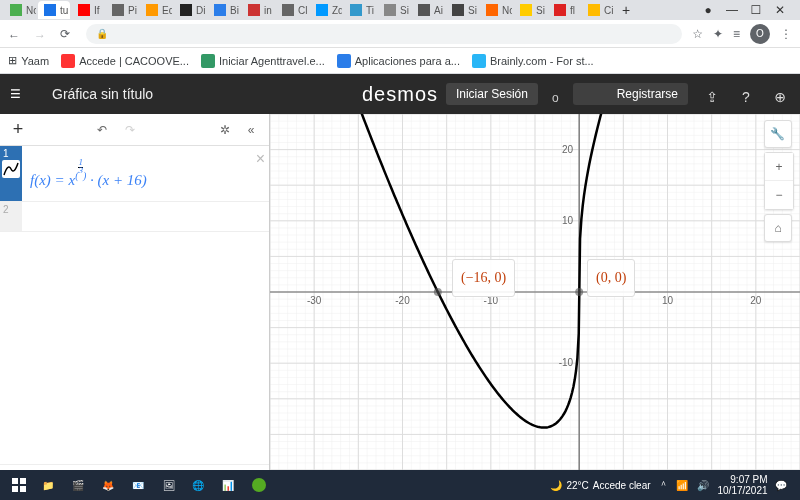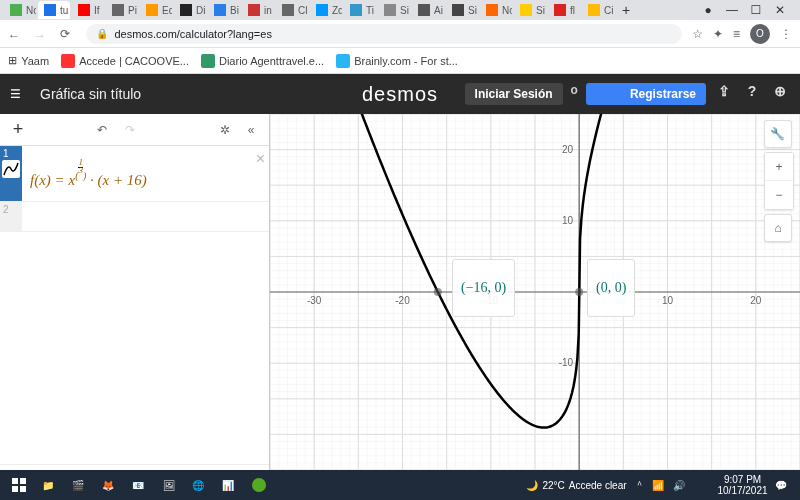--- a/index.html
+++ b/index.html
@@ -20,71 +20,71 @@
 .ext { color: #5f6368; cursor: pointer; }
 .avatar { width: 20px; height: 20px; border-radius: 50%; background: #5f6368; color: #fff; display: flex; align-items: center; justify-content: center; font-size: 10px; }
 
 .bmrow { height: 26px; background: #fff; display: flex; align-items: center; padding: 0 8px; gap: 12px; border-bottom: 1px solid #dadce0; font-size: 11px; color: #3c4043; }
 .bm { display: flex; align-items: center; gap: 4px; cursor: pointer; white-space: nowrap; }
 .bm .bicon { width: 14px; height: 14px; background: #888; border-radius: 2px; }
 
 
 .dheader { height: 40px; background: #2a2a2a; color: #fff; display: flex; align-items: center; padding: 0 10px; }
 .burger { width: 18px; cursor: pointer; }
-.title { margin-left: 12px; font-size: 14px; color: #eee; text-align: right; }
+.title { margin-left: 24px; font-size: 14px; color: #eee; text-align: right; }
 .brand { position: absolute; left: 50%; transform: translateX(-50%); font-size: 20px; letter-spacing: 1px; font-weight: 400; }
-.hbtns { margin-left: auto; display: flex; align-items: flex-start; gap: 8px; font-weight: bold; }
+.hbtns { margin-left: auto; display: flex; align-items: flex-end; gap: 14px; }
 .hbtn { padding: 4px 10px; border-radius: 3px; font-size: 12px; cursor: pointer; }
 .signin { background: #444; }
 .otext { font-size: 12px; color: #ccc; }
-.signup { background: #3b82f6; padding-left: 44px; }
+.signup { background: #404040; padding-left: 44px; }
 .hicon { width: 20px; text-align: center; cursor: pointer; color: #ddd; font-size: 14px; }
 
 
 .main { display: flex; height: 386px; position: relative; }
 
 
 .panel { width: 270px; border-right: 1px solid #ccc; display: flex; flex-direction: column; background: #fff; }
 .ptoolbar { height: 32px; display: flex; align-items: center; padding: 0 6px; border-bottom: 1px solid #e0e0e0; }
 .ptb { width: 24px; height: 24px; display: flex; align-items: center; justify-content: center; color: #666; cursor: pointer; }
 .ptb.plus { font-size: 18px; color: #333; }
 .ptoolbar .mid { margin-left: 60px; display: flex; gap: 4px; }
 .ptoolbar .right { margin-left: auto; display: flex; gap: 2px; }
 .expr { display: flex; border-bottom: 1px solid #eee; position: relative; min-height: 48px; }
 .expr .idx { width: 22px; background: #2d70b3; color: #fff; font-size: 10px; padding: 2px 0 0 3px; position: relative; }
 .expr .preview { position: absolute; left: 2px; top: 14px; width: 18px; height: 18px; background: #fff; border-radius: 2px; display: flex; align-items: center; justify-content: center; }
 .expr .preview svg { width: 16px; height: 16px; }
-.expr .body { flex: 1; padding: 12px 8px; font-family: "Times New Roman", serif; font-size: 15px; font-style: italic; color: #a16207; }
+.expr .body { flex: 1; padding: 12px 8px; font-family: "Times New Roman", serif; font-size: 15px; font-style: italic; color: #3b82f6; }
 .expr .del { position: absolute; right: 4px; top: 4px; color: #bbb; font-size: 16px; cursor: pointer; }
 .expr2 { display: flex; border-bottom: 1px solid #eee; height: 30px; }
 .expr2 .idx { width: 22px; background: #f0f0f0; color: #aaa; font-size: 10px; padding: 2px 0 0 3px; }
 .panel .pfoot { margin-top: auto; height: 36px; display: flex; align-items: center; padding: 0 8px; color: #bbb; font-size: 11px; gap: 8px; border-top: 1px solid #eee; }
 .keybtn { width: 26px; height: 22px; border: 1px solid #ccc; border-radius: 3px; display: flex; align-items: center; justify-content: center; cursor: pointer; font-size: 12px; color: #666; }
 
 .expr .body .fn { font-style: italic; }
 .expr .body sup { font-size: 10px; vertical-align: super; }
 .expr .body .fr { display: inline-block; font-size: 9px; line-height: 8px; vertical-align: 6px; text-align: center; }
 .expr .body .frt { border-bottom: 1px solid #000; }
 
 
 .graph { flex: 1; position: relative; background: #fff; overflow: hidden; }
 .graph svg { position: absolute; inset: 0; }
 .gtools { position: absolute; right: 6px; top: 6px; display: flex; flex-direction: column; gap: 4px; }
 .gt { width: 28px; height: 28px; background: #fff; border: 1px solid #ddd; border-radius: 3px; display: flex; align-items: center; justify-content: center; color: #666; cursor: pointer; box-shadow: 0 1px 2px rgba(0,0,0,.1); }
 .zoomgroup { display: flex; flex-direction: column; border: 1px solid #ddd; border-radius: 3px; background: #fff; box-shadow: 0 1px 2px rgba(0,0,0,.1); }
 .zoomgroup .gt { border: none; border-radius: 0; box-shadow: none; }
 .zoomgroup .gt:first-child { border-bottom: 1px solid #eee; }
-.ptlabel { position: absolute; background: rgba(255,255,255,.9); border: 1px solid #ddd; border-radius: 3px; padding: 20px 8px; font-family: "Times New Roman", serif; font-size: 14px; color: #0f766e; }
+.ptlabel { position: absolute; background: rgba(255,255,255,.9); border: 1px solid #ddd; border-radius: 3px; padding: 10px 8px; font-family: "Times New Roman", serif; font-size: 14px; color: #c2410c; }
 
 
 .taskbar { position: absolute; bottom: 0; left: 0; right: 0; height: 30px; background: #1f2a3a; display: flex; align-items: center; padding: 0 4px; color: #fff; font-size: 10px; }
 .taskbar .tb { width: 30px; height: 26px; display: flex; align-items: center; justify-content: center; cursor: pointer; }
 .tray { margin-left: auto; display: flex; align-items: center; gap: 8px; padding-right: 8px; }
 .weather { display: flex; align-items: center; gap: 4px; }
-.clock { text-align: center; line-height: 11px; margin-left: 24px; }
+.clock { text-align: right; line-height: 11px; }
 </style>
 </head>
 <body>
 
 <div class="tabstrip">
   <div class="tab">
       <span class="favicon" style="background:#4caf50"></span>
       <span>No</span>
     </div>
   <div class="tab active">
@@ -163,21 +163,20 @@
     <span class="winbtn">✕</span>
   </div>
 </div>
 
 <div class="addrrow">
   <span class="navbtn">←</span>
   <span class="navbtn" style="opacity:.4">→</span>
   <span class="navbtn">⟳</span>
   <div class="url">
     <span class="lock">🔒</span>
-    <span>desmos.com/calculator?lang=es</span>
   </div>
   <span class="ext">☆</span>
   <span class="ext">✦</span>
   <span class="ext">≡</span>
   <div class="avatar">
       <span>O</span>
     </div>
   <span class="ext">⋮</span>
 </div>
 
@@ -185,21 +184,25 @@
   <div class="bm">
       <span>⊞</span>
       <span>Yaam</span>
     </div>
   <div class="bm">
       <span class="bicon" style="background:#f33"></span>
       <span>Accede | CACOOVE...</span>
     </div>
   <div class="bm">
       <span class="bicon" style="background:#396"></span>
-      <span>Diario Agenttravel.e...</span>
+      <span>Iniciar Agenttravel.e...</span>
+    </div>
+  <div class="bm">
+      <span class="bicon" style="background:#2b7de9"></span>
+      <span>Aplicaciones para a...</span>
     </div>
   <div class="bm">
       <span class="bicon" style="background:#29b6f6"></span>
       <span>Brainly.com - For st...</span>
     </div>
 
 </div>
 
 <div class="dheader">
   <span class="burger">☰</span>

